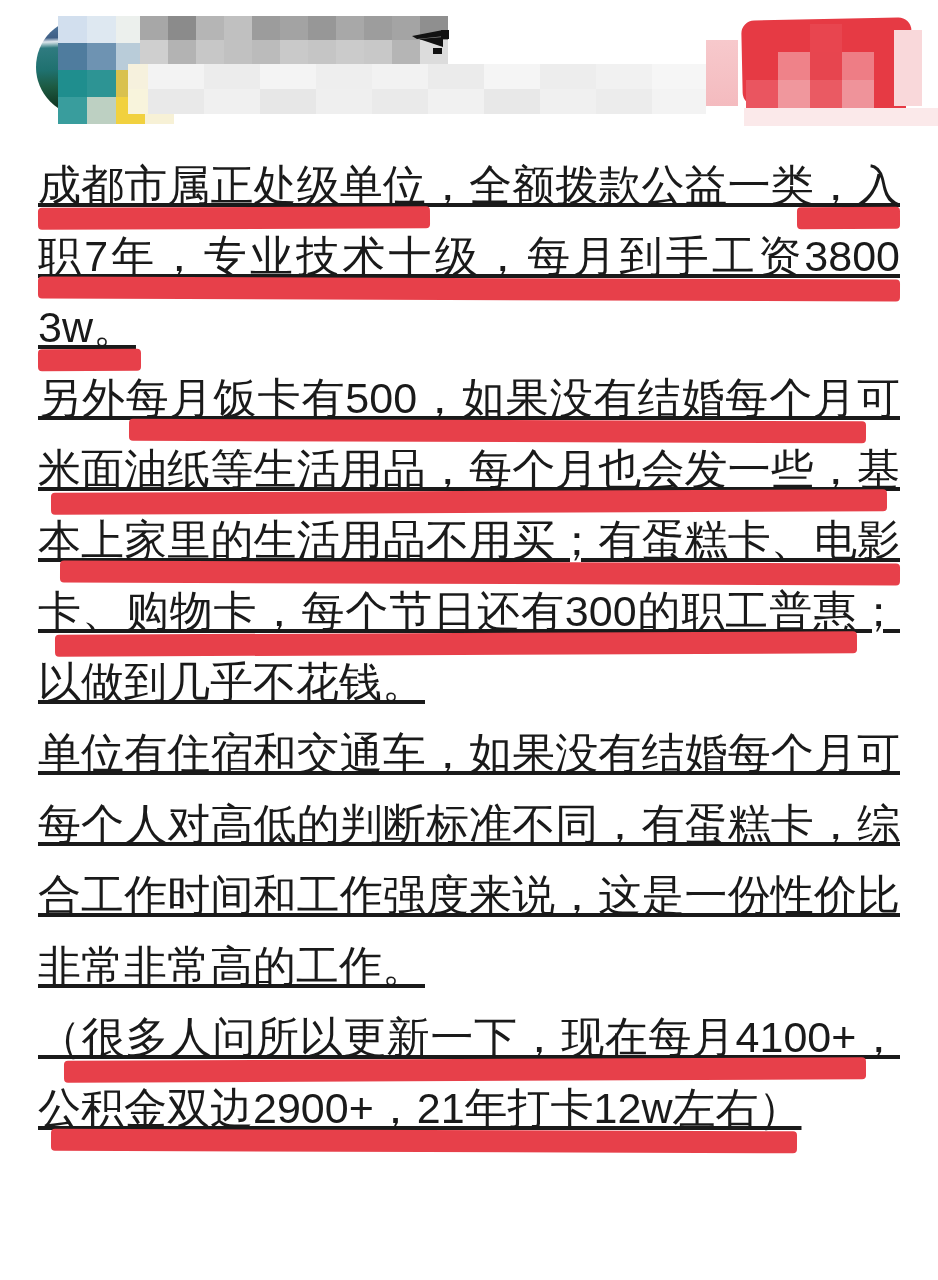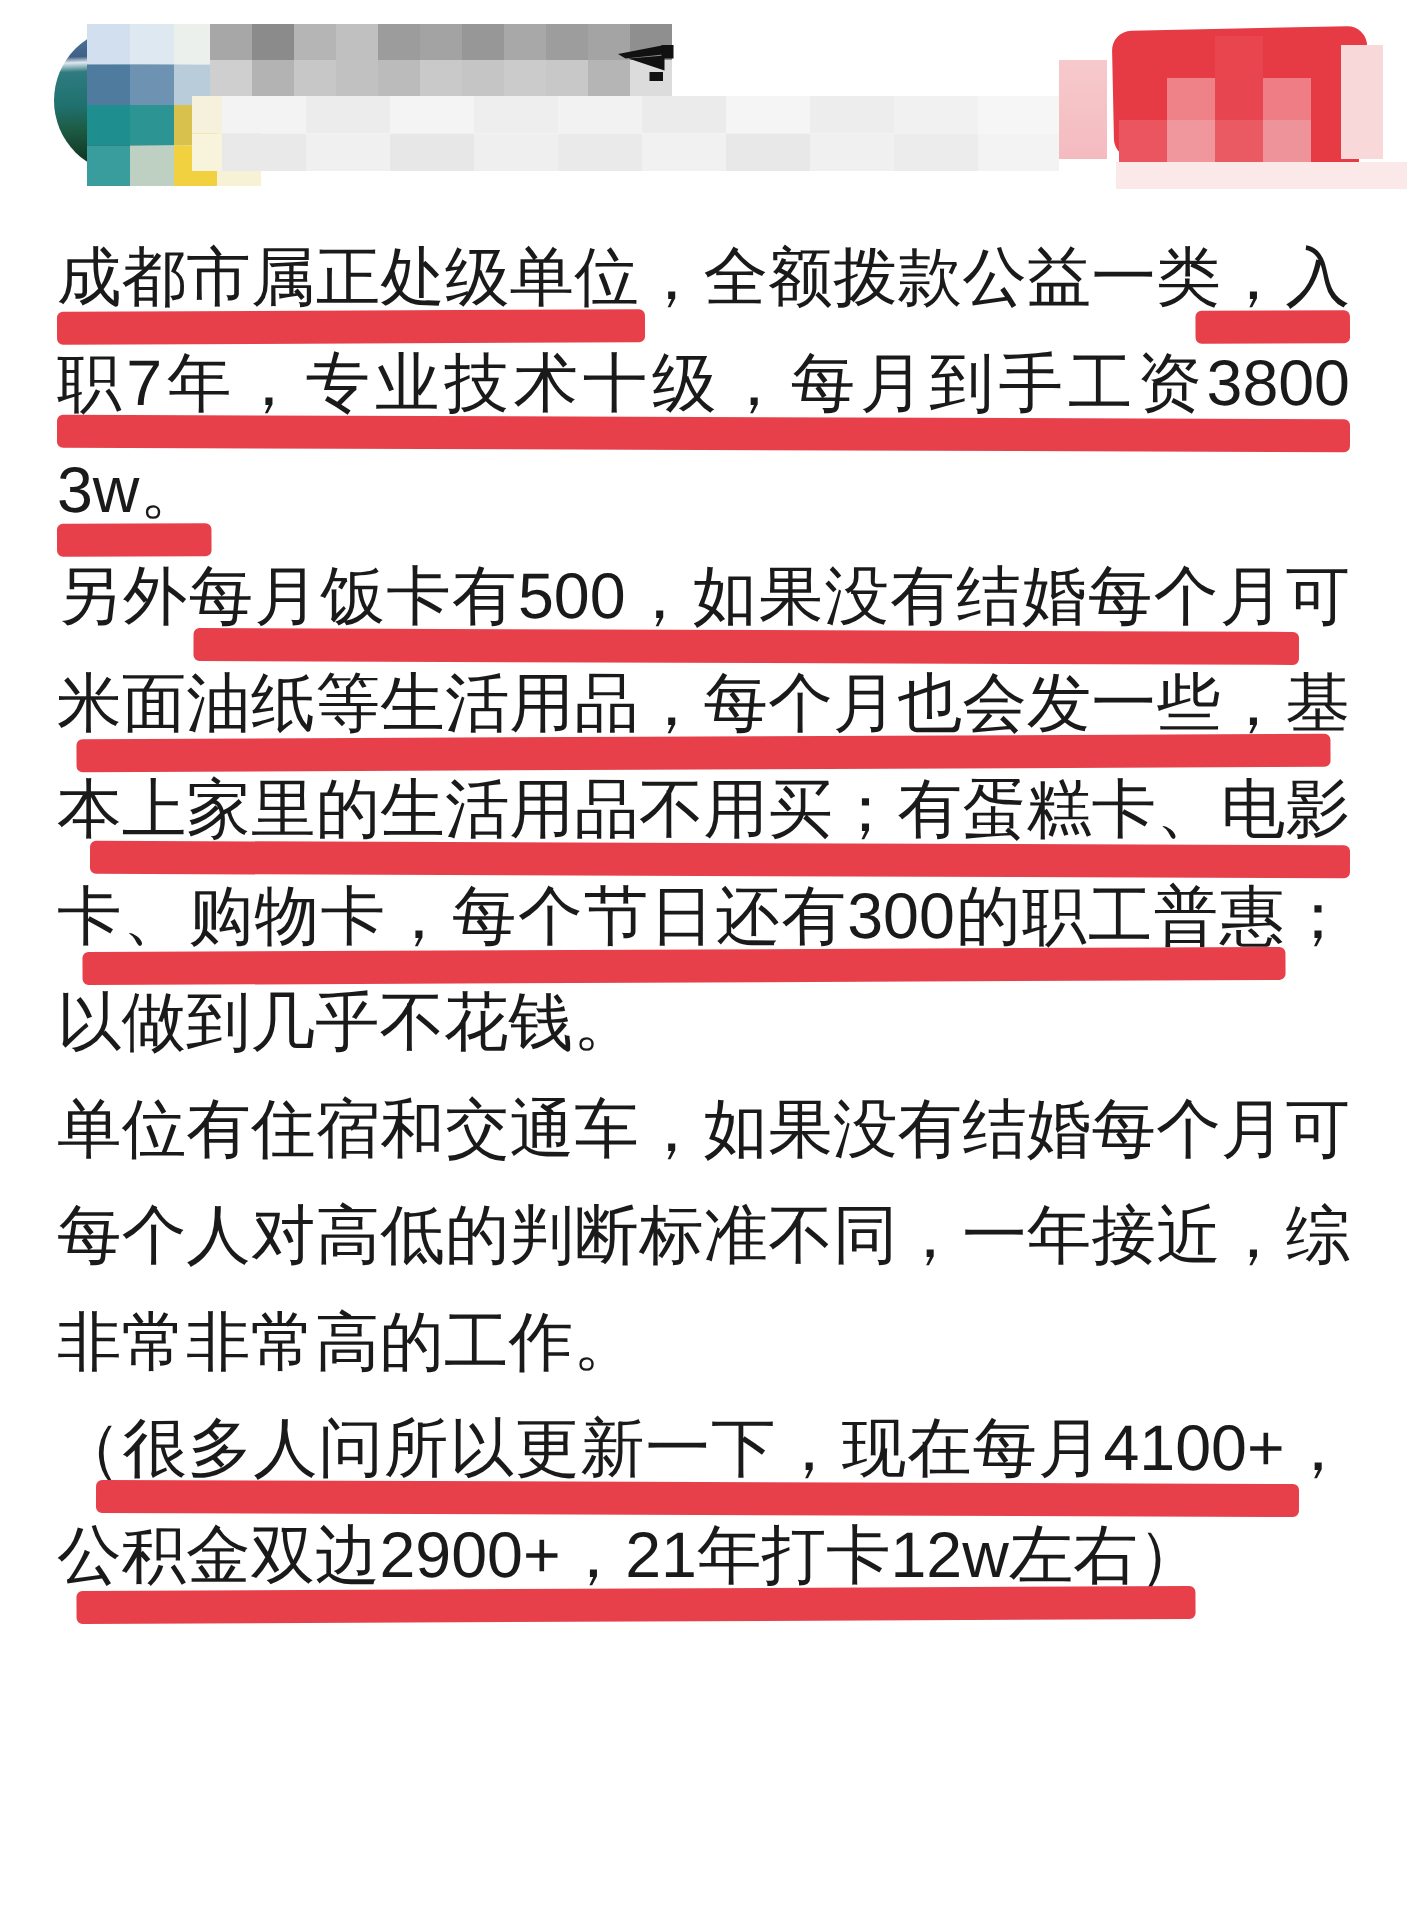--- a/index.html
+++ b/index.html
@@ -63,21 +63,21 @@
   
   .content{position:absolute;left:38px;top:150px;width:862px;}
   .line{
     position:relative;height:71px;line-height:71px;
     font-size:43px;letter-spacing:0;
     text-align:justify;text-align-last:justify;
     text-justify:inter-character;
     white-space:nowrap;
   }
   .line.end{text-align-last:left;}
-  .line .t{position:relative;z-index:1;}
+  .line .t{position:relative;z-index:1;text-decoration:underline;}
   .ul{
     position:absolute;top:57px;height:22px;
     background:var(--underline-red);
     border-radius:4px;z-index:2;
   }
   .line:nth-child(odd) .ul{transform:rotate(-0.25deg);}
   .line:nth-child(even) .ul{transform:rotate(0.2deg);}
 </style>
 </head>
 <body>
@@ -151,21 +151,24 @@
     <span class="t">卡、购物卡，每个节日还有300的职工普惠；</span>
     <i class="ul" style="left:2%;width:93%"></i>
   </div>
   <div class="line end">
     <span class="t">以做到几乎不花钱。</span>
   </div>
   <div class="line">
     <span class="t">单位有住宿和交通车，如果没有结婚每个月可</span>
   </div>
   <div class="line">
-    <span class="t">每个人对高低的判断标准不同，一年接近，综</span>
+    <span class="t">每个人对高低的判断标准不同，有蛋糕卡，综</span>
+  </div>
+  <div class="line">
+    <span class="t">合工作时间和工作强度来说，这是一份性价比</span>
   </div>
   <div class="line end">
     <span class="t">非常非常高的工作。</span>
   </div>
   <div class="line">
     <span class="t">（很多人问所以更新一下，现在每月4100+，</span>
     <i class="ul" style="left:3%;width:93%"></i>
   </div>
   <div class="line end">
     <span class="t">公积金双边2900+，21年打卡12w左右）</span>

